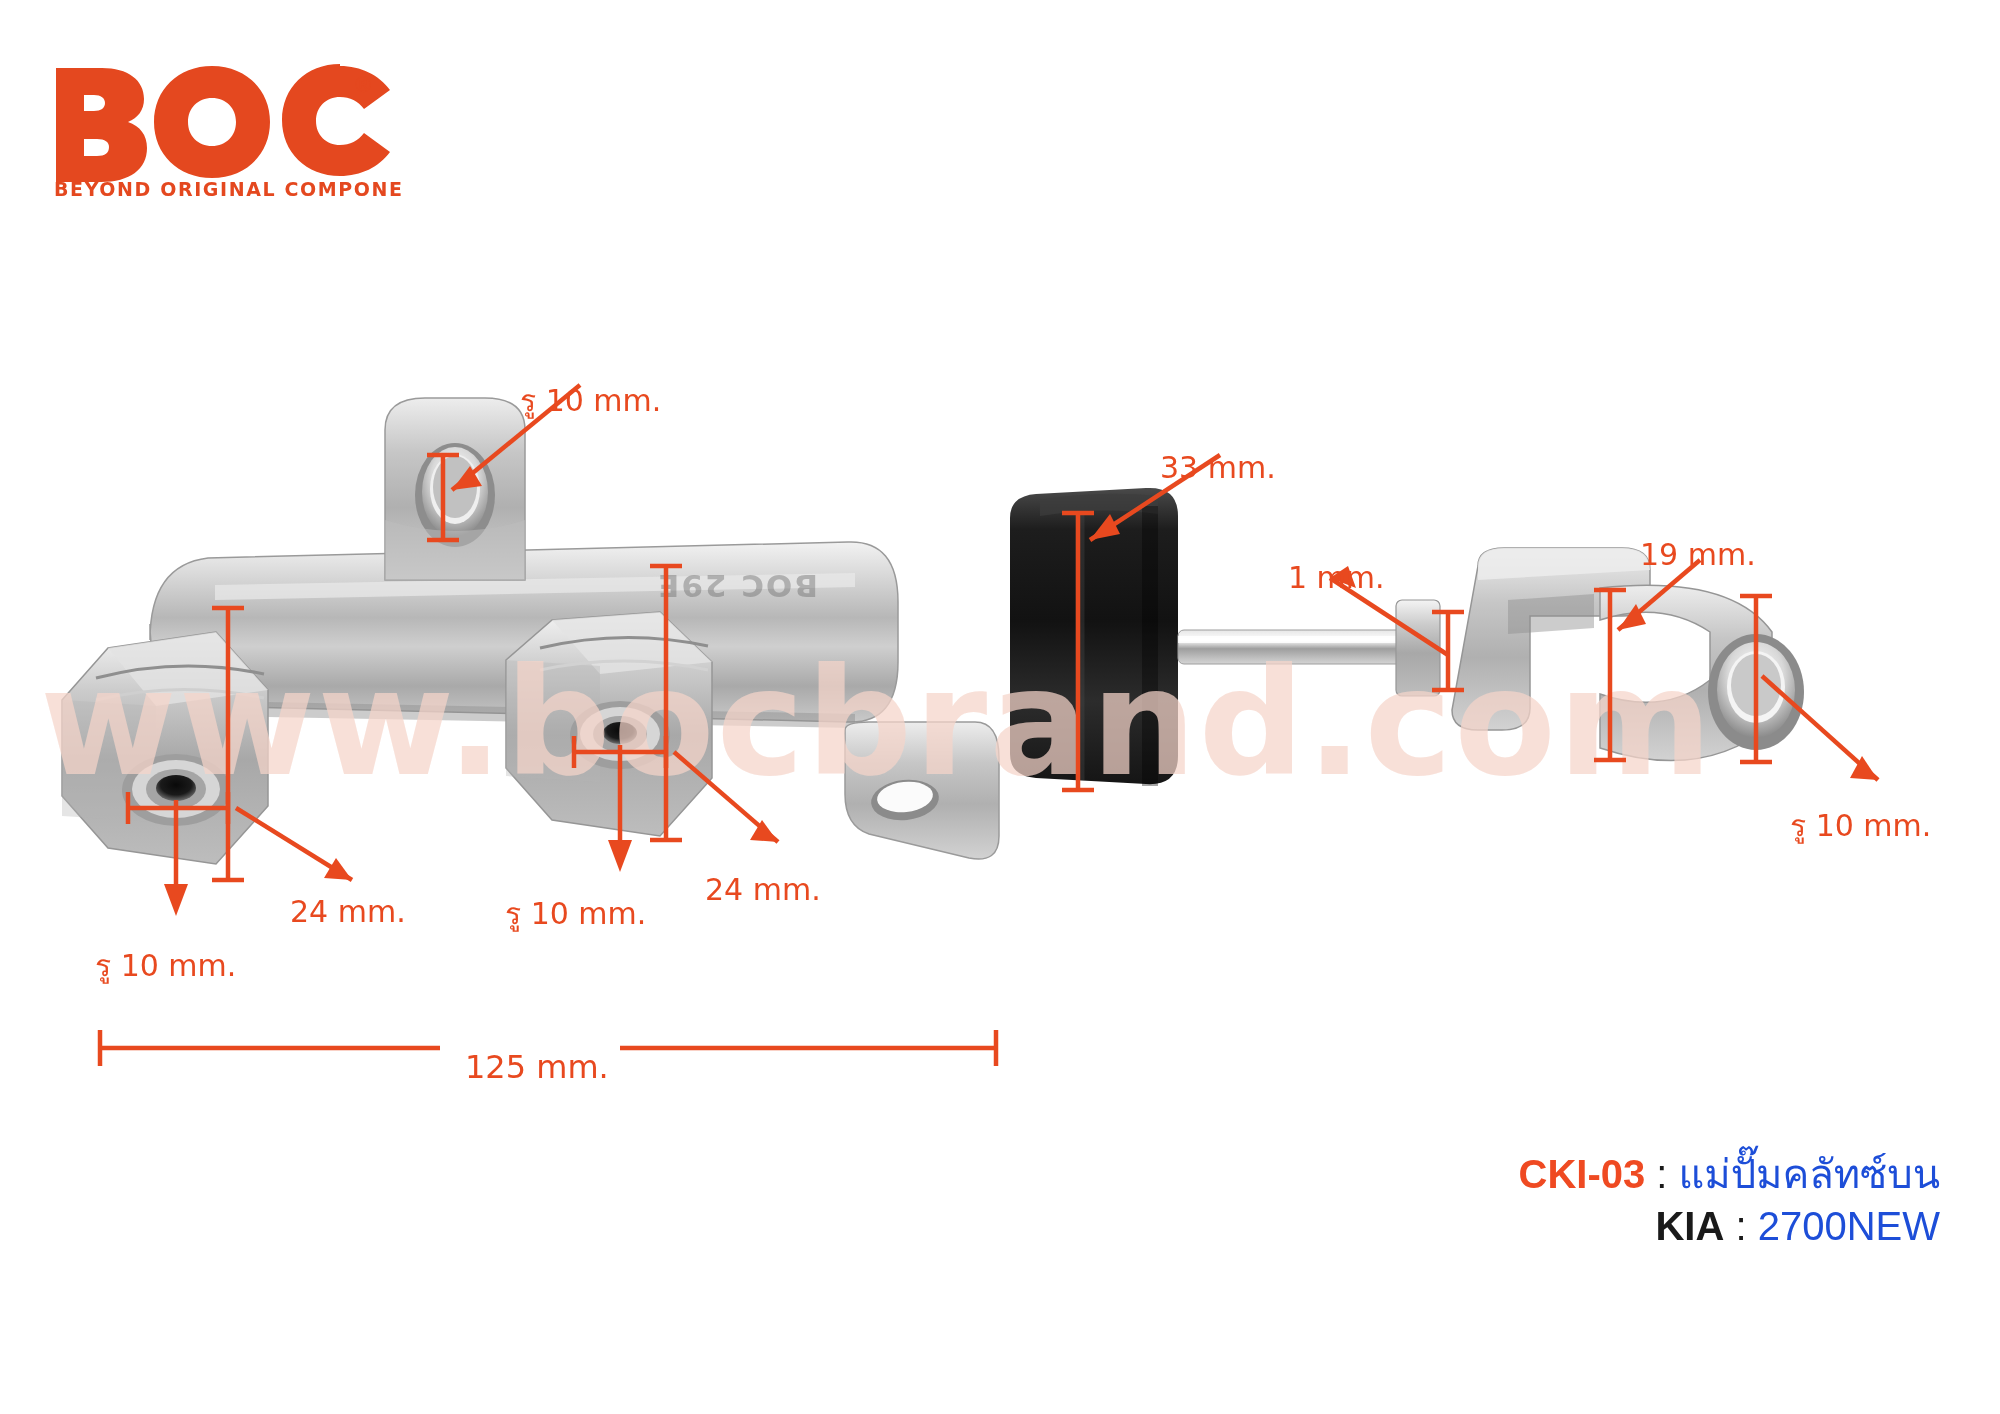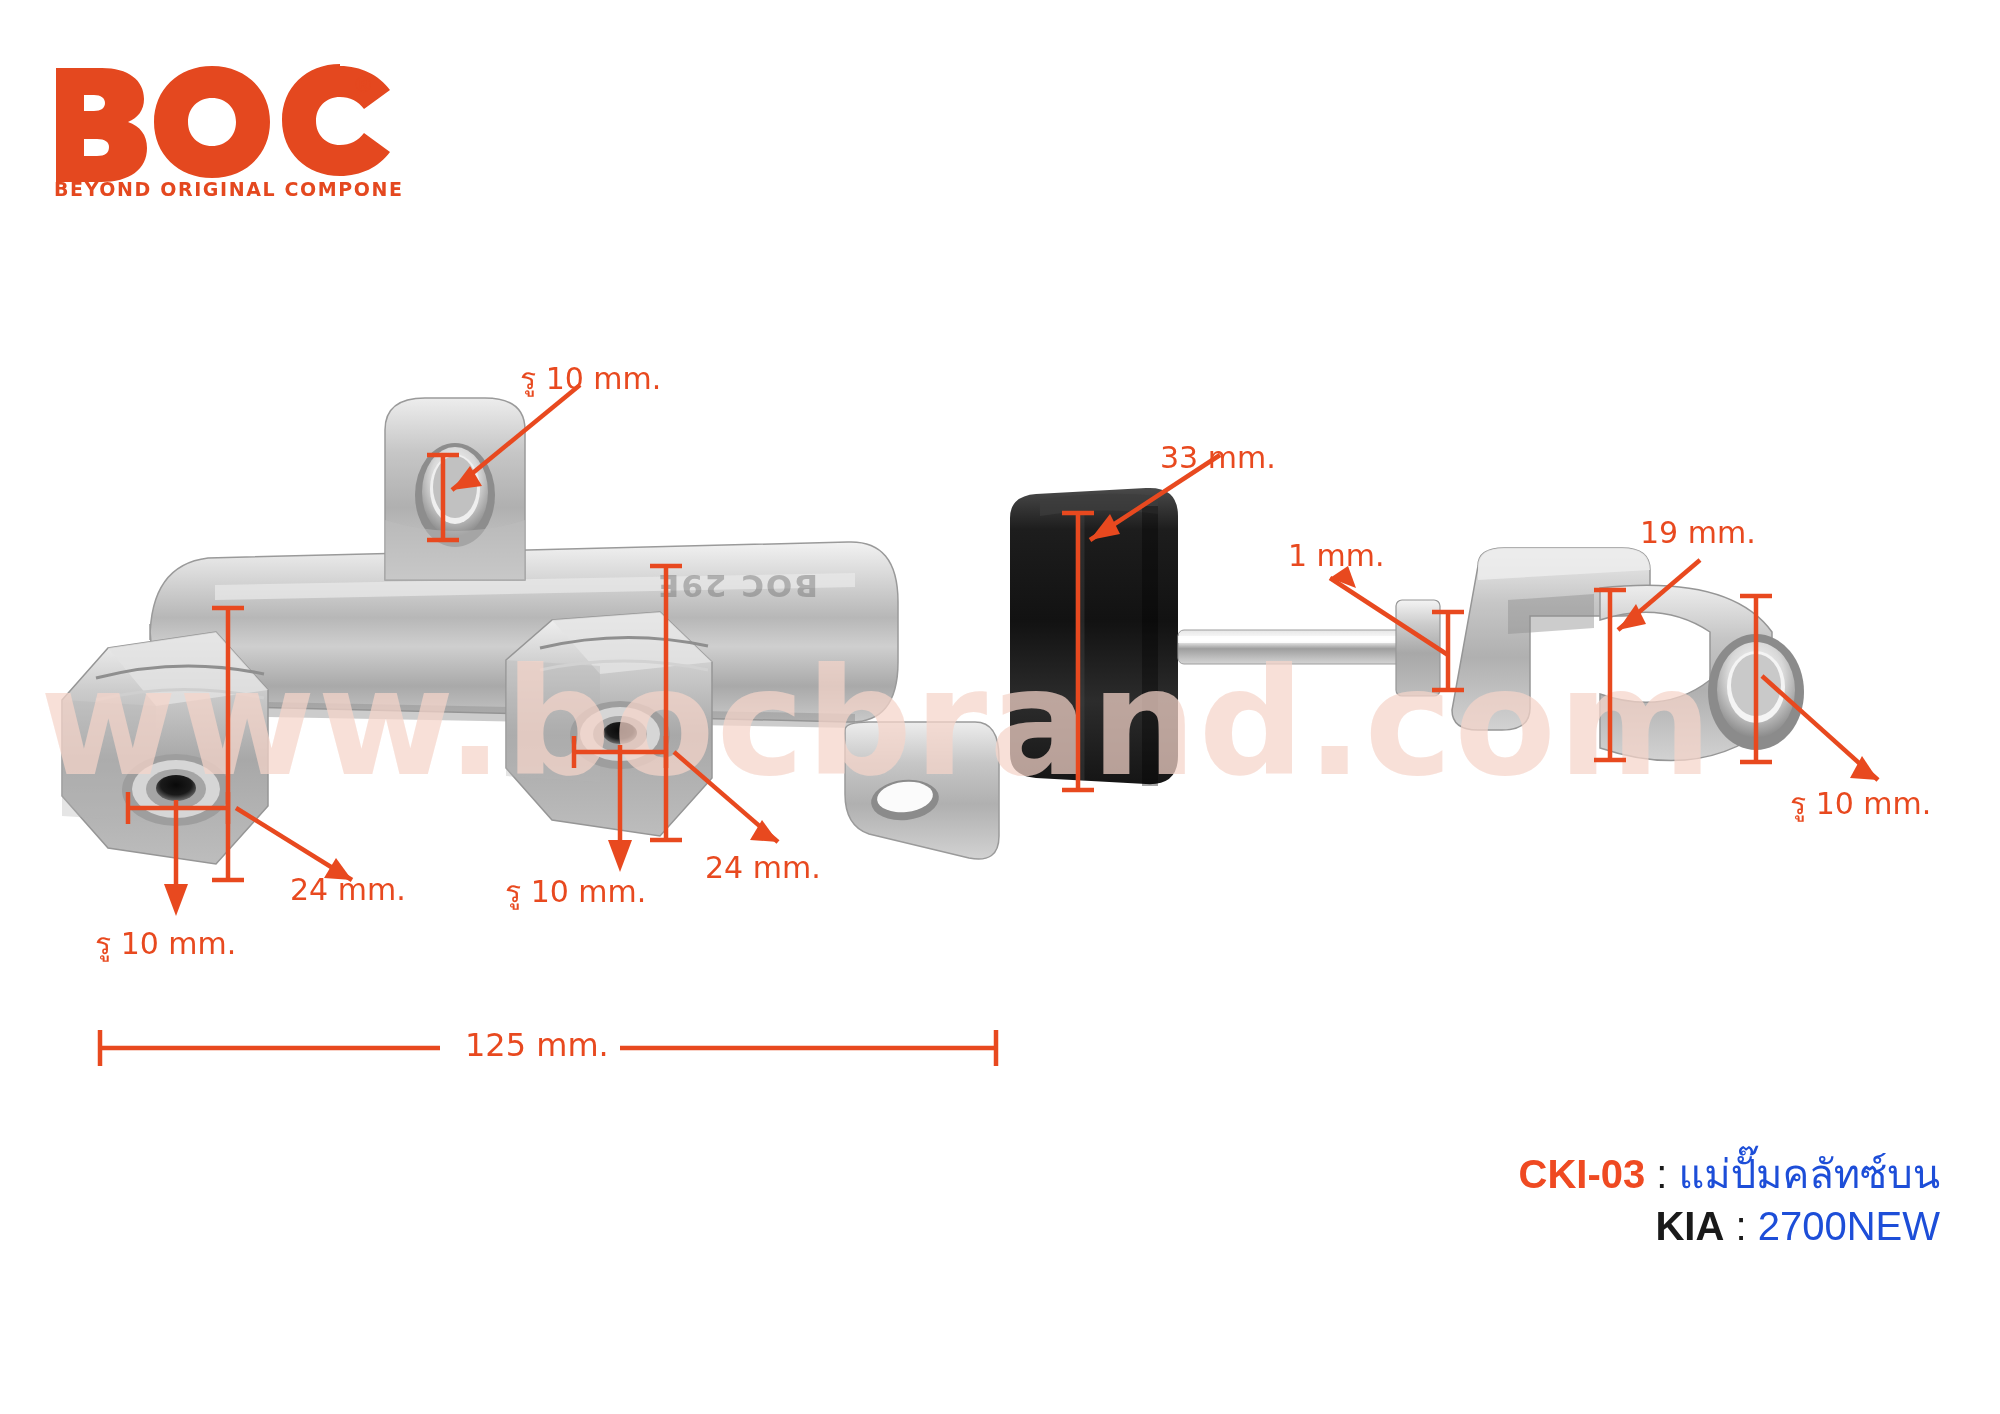--- a/index.html
+++ b/index.html
@@ -20,20 +20,21 @@
     font-size:148px;font-weight:700;letter-spacing:2px;
     color:#f6d5ca;opacity:.72;white-space:nowrap;line-height:150px;
     font-family:"DejaVu Sans",sans-serif;
     pointer-events:none;
   }
 
   
   .lbl{
     position:absolute;color:#e8491f;font-size:30px;white-space:nowrap;
     font-family:"DejaVu Sans",sans-serif;
+    margin-top:22px;
   }
 
   
   .spec{position:absolute;right:60px;top:1148px;text-align:right;line-height:1.30;}
   .spec .row{font-size:40px;white-space:nowrap;color:#1a1a1a;}
   .spec .k{font-weight:700;}
   .spec .k.or{color:#ef4a22;}
   .spec .sep{color:#1a1a1a;font-weight:400;}
   .spec .v{font-weight:400;color:#1d4ed8;}
 
@@ -247,21 +248,21 @@
       <polygon points="778,842 750,840 762,820" fill="#e8491f" stroke="none"></polygon>
 
       <line x1="100" y1="1048" x2="440" y2="1048"></line>
       <line x1="620" y1="1048" x2="996" y2="1048"></line>
       <line x1="100" y1="1030" x2="100" y2="1066"></line>
       <line x1="996" y1="1030" x2="996" y2="1066"></line>
     </g>
   </svg>
 
   <div class="lbl" style="left:520px;top:355px;">รู 10 mm.</div>
-  <div class="lbl" style="left:1160px;top:440px;">33 mm.</div>
+  <div class="lbl" style="left:1160px;top:428px;">33 mm.</div>
   <div class="lbl" style="left:1288px;top:538px;">1 mm.</div>
   <div class="lbl" style="left:1640px;top:515px;">19 mm.</div>
   <div class="lbl" style="left:1790px;top:780px;">รู 10 mm.</div>
   <div class="lbl" style="left:95px;top:920px;">รู 10 mm.</div>
   <div class="lbl" style="left:290px;top:872px;">24 mm.</div>
   <div class="lbl" style="left:505px;top:868px;">รู 10 mm.</div>
   <div class="lbl" style="left:705px;top:850px;">24 mm.</div>
   <div class="lbl" style="left:465px;top:1026px;font-size:32px;">125 mm.</div>
 
   <div class="spec">

